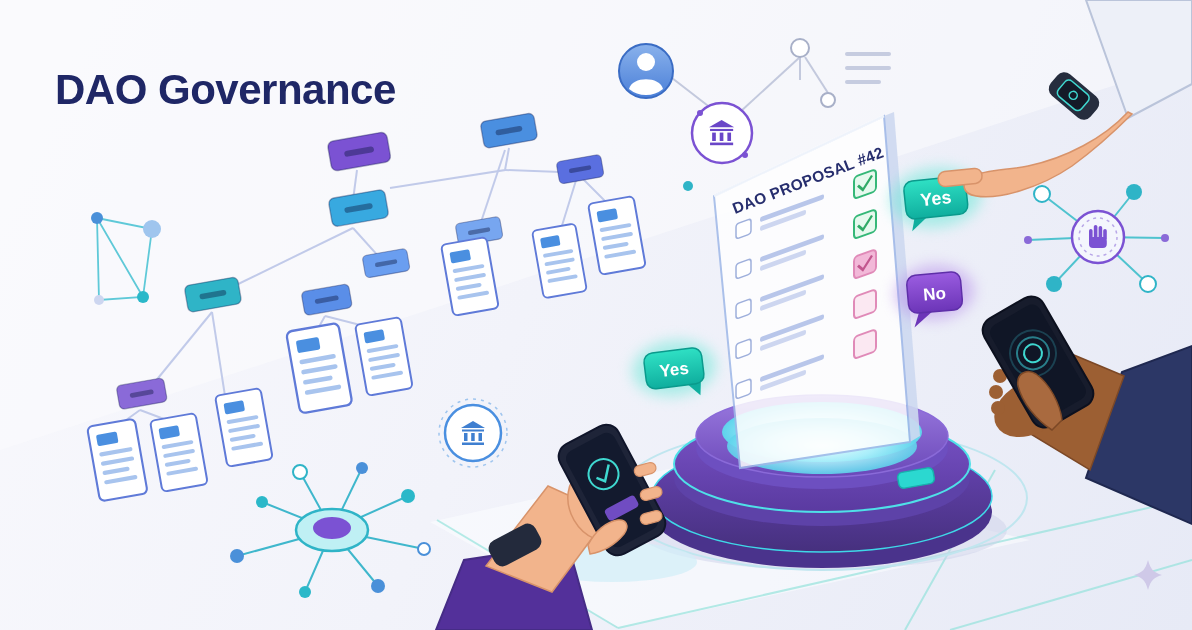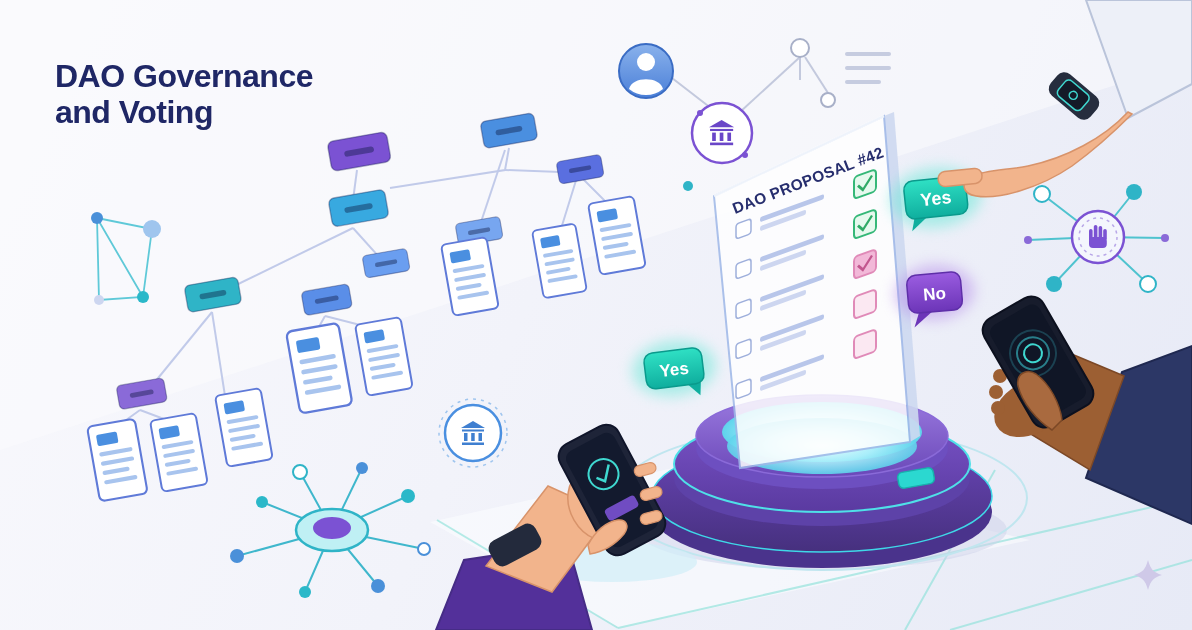--- a/index.html
+++ b/index.html
@@ -5,32 +5,31 @@
   html,body{margin:0;padding:0;background:#dfe2ef;}
   .canvas{
     position:relative;width:1192px;height:630px;overflow:hidden;
     background:linear-gradient(115deg,#f9f9fd 0%,#f2f3fa 45%,#e7eaf6 100%);
     font-family:"Liberation Sans",sans-serif;
   }
   .scene{position:absolute;left:0;top:0;}
   svg text{font-family:"Liberation Sans",sans-serif;}
   .page-title{
     position:absolute;left:55px;top:38px;z-index:5;
-    font-size:32px;line-height:1.12;font-weight:800;letter-spacing:-0.5px;
+    font-size:42px;line-height:1.12;font-weight:800;letter-spacing:-0.5px;
     color:#1f2766;
   }
 </style>
 </head>
 <body>
 
 <div class="canvas">
 
   <h1 class="page-title">
     <span>DAO Governance</span><br>
-    <span>and Voting</span>
   </h1>
 
   <svg class="scene" width="1192" height="630" viewBox="0 0 1192 630">
     <defs>
       <linearGradient id="tealGrad" x1="0" y1="0" x2="0" y2="1">
         <stop offset="0" stop-color="#2fe0c4"></stop>
           <stop offset="1" stop-color="#0fae9e"></stop>
       </linearGradient>
       <linearGradient id="purpGrad" x1="0" y1="0" x2="0" y2="1">
         <stop offset="0" stop-color="#9a5ce0"></stop>

